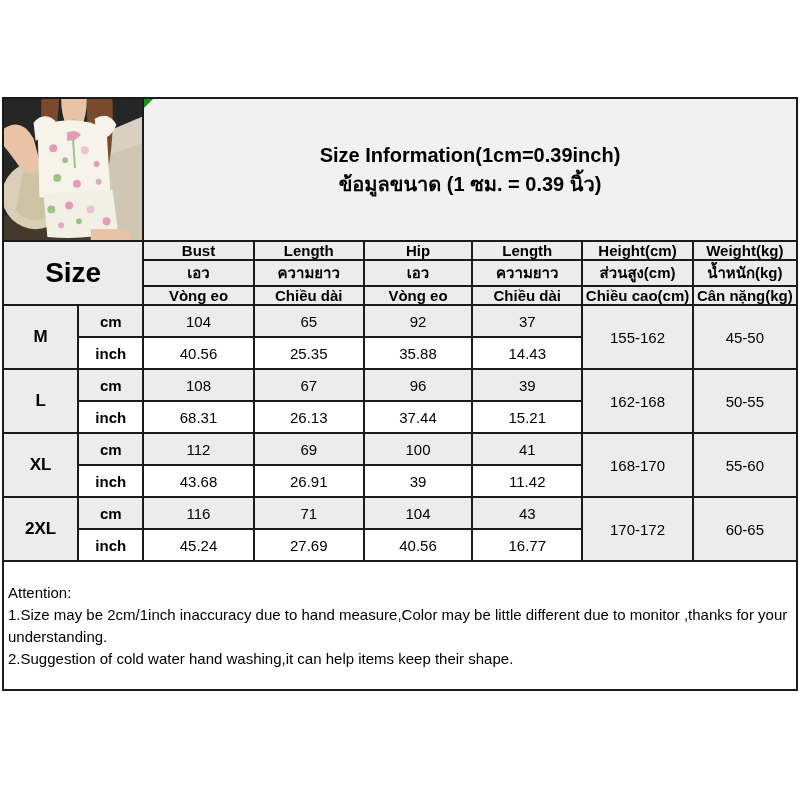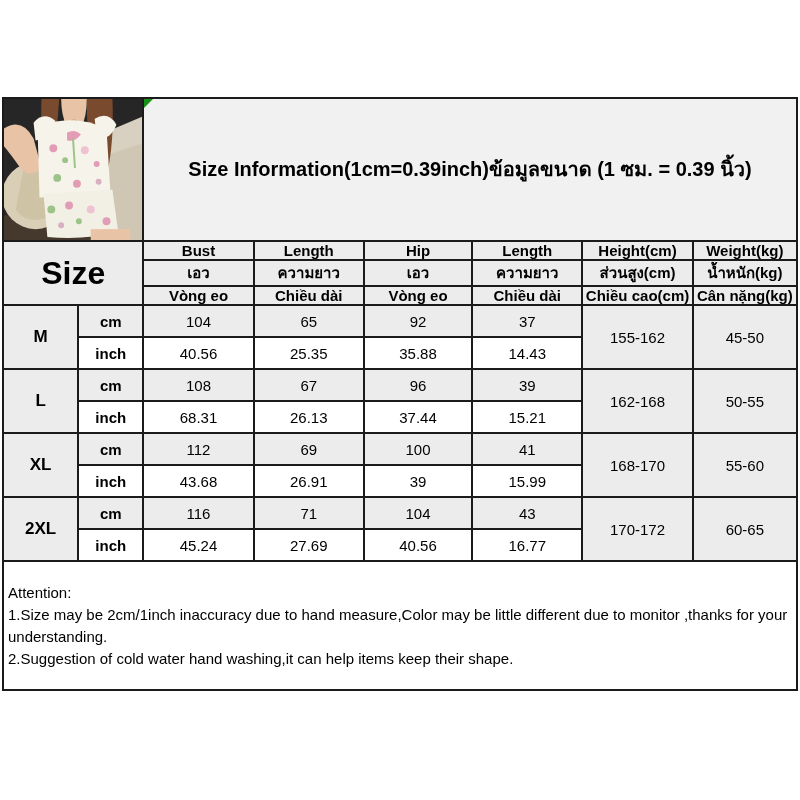--- a/index.html
+++ b/index.html
@@ -6,34 +6,34 @@
   html, body { width: 800px; height: 800px; background: #ffffff; }
   body { font-family: "Liberation Sans", sans-serif; color: #000; position: relative; }
 
   .wrap { position: absolute; top: 97px; left: 2px; width: 796px; }
 
   
   .band { display: flex; border: 2px solid #1b1b1b; border-bottom: none; height: 143px; }
   .photo-cell { width: 140px; border-right: 2px solid #1b1b1b; background: #262626; position: relative; overflow: hidden; }
   .photo-cell svg { display: block; width: 100%; height: 100%; }
   .title-cell { flex: 1; background: #f1f1f1; position: relative;
-                display: flex; flex-direction: row; justify-content: center; align-items: center; }
+                display: flex; flex-direction: column; justify-content: center; align-items: center; }
   .corner-flag { position: absolute; top: 0; left: 0; width: 0; height: 0;
                  border-top: 9px solid #179117; border-right: 9px solid transparent; }
   .t-line { font-weight: bold; font-size: 20px; line-height: 29px; text-align: center; }
 
   
   table { width: 796px; border-collapse: collapse; table-layout: fixed; }
   td { border: 2px solid #1b1b1b; text-align: center; vertical-align: middle;
        font-size: 15px; overflow: hidden; white-space: nowrap; }
   tr.hdr td { height: 14px; font-weight: bold; background: #ececec; }
   tr.data td { height: 32px; }
   td.gray { background: #ececec; }
   td.white { background: #ffffff; margin-left: 35px; }
-  td.size-head { font-size: 32px; font-weight: bold; background: #ececec; }
+  td.size-head { font-size: 28px; font-weight: bold; background: #ececec; }
   td.size-cell { font-size: 17px; font-weight: bold; background: #ececec; }
   td.unit { font-weight: bold; }
   td.range { background: #ececec; }
 
   
   .attention { border: 2px solid #1b1b1b; border-top: none; height: 129px;
                background: #ffffff; padding: 20px 4px; }
   .attention p { font-size: 15px; line-height: 22px; }
 </style>
 </head>
@@ -166,21 +166,21 @@
         <td class="gray">100</td>
         <td class="gray">41</td>
         <td class="range" rowspan="2">168-170</td>
         <td class="range" rowspan="2">55-60</td>
       </tr>
       <tr class="data">
         <td class="unit white">inch</td>
         <td class="white">43.68</td>
         <td class="white">26.91</td>
         <td class="white">39</td>
-        <td class="white">15.99</td>
+        <td class="white">11.42</td>
       </tr>
 
       <tr class="data">
         <td class="size-cell" rowspan="2">2XL</td>
         <td class="unit gray">cm</td>
         <td class="gray">116</td>
         <td class="gray">71</td>
         <td class="gray">104</td>
         <td class="gray">43</td>
         <td class="range" rowspan="2">170-172</td>

